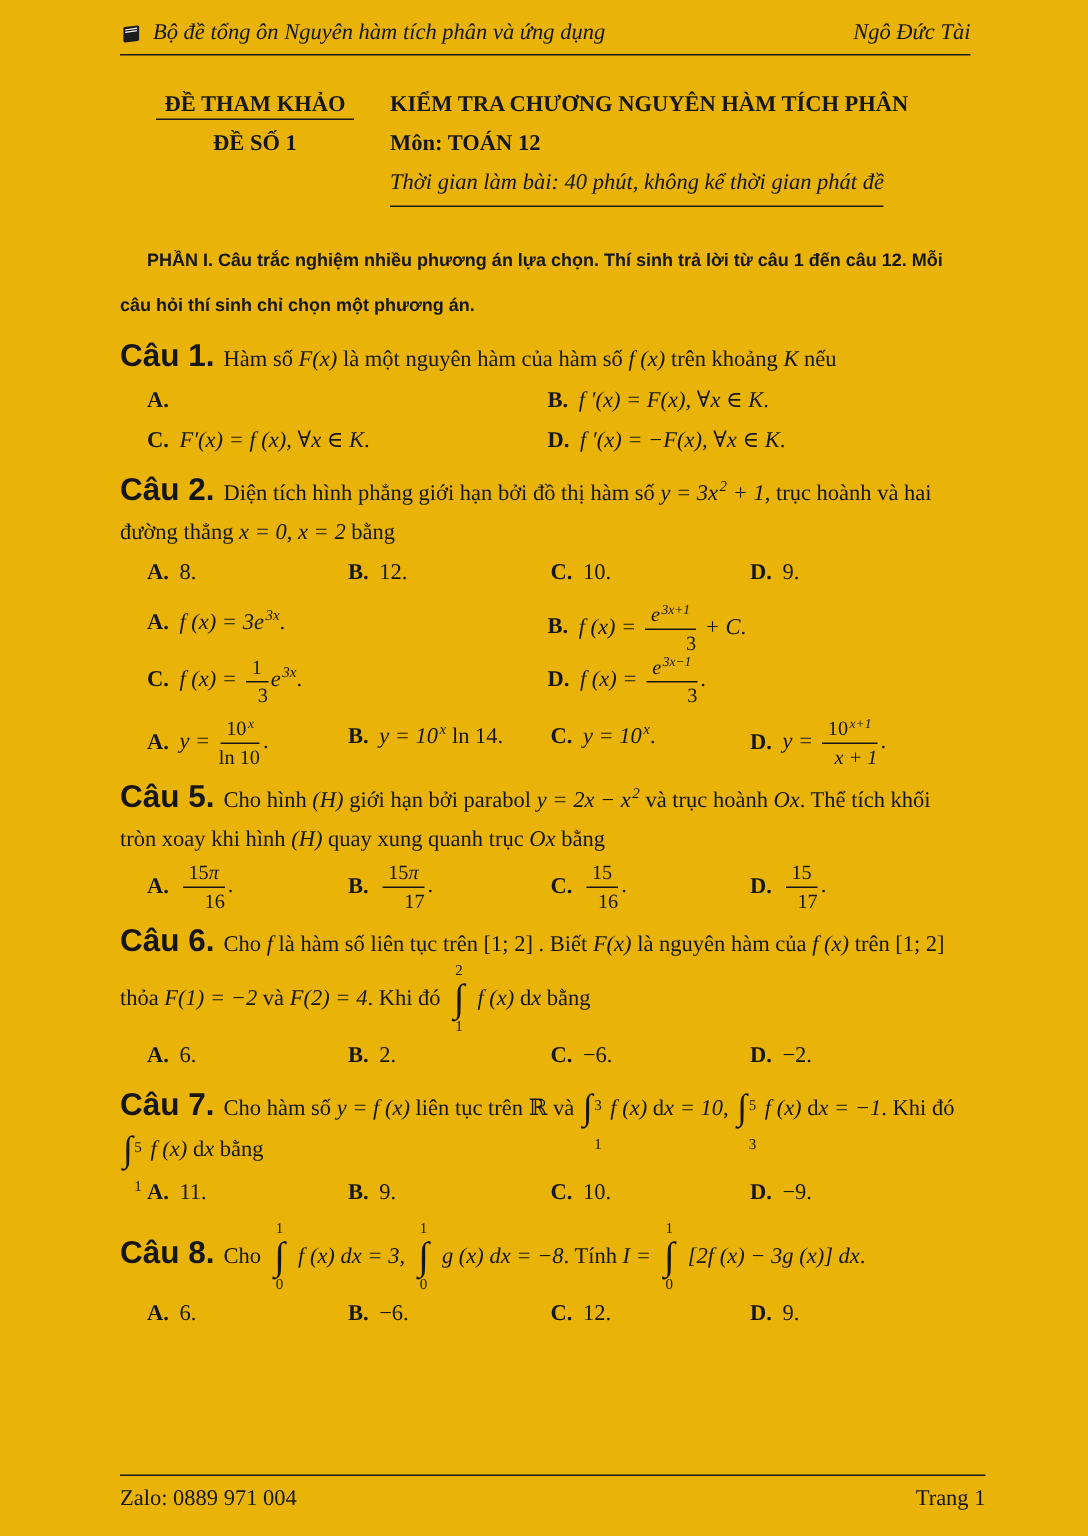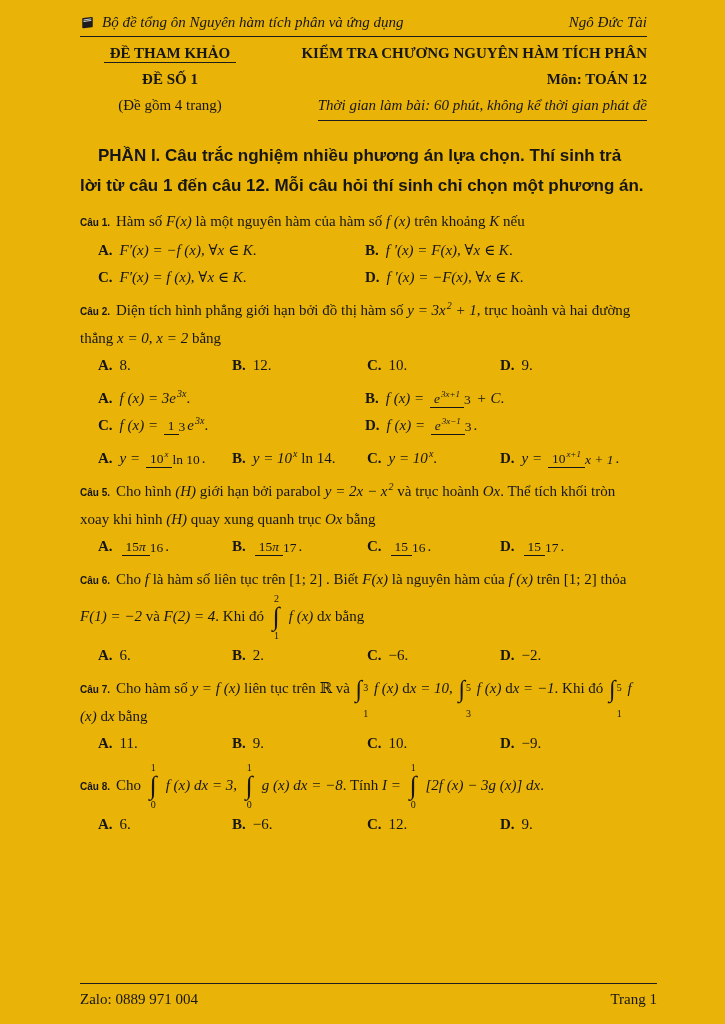--- a/index.html
+++ b/index.html
@@ -17,50 +17,50 @@
   
   .hdr{
     display:flex;justify-content:space-between;align-items:flex-end;
     font-style:italic;
     border-bottom:1.6px solid #1d1d1d;
     padding-bottom:5px;
   }
   .hdr-left{display:flex;align-items:center;gap:7px;}
   .book{width:15px;height:14px;display:inline-block;}
   
-  .tblock{display:flex;margin-top:3px;}
+  .tblock{display:flex;margin-top:20px;}
   .tb-left{width:180px;text-align:center;line-height:26px;}
-  .tb-right{flex:1;text-align:right;line-height:26px;}
+  .tb-right{flex:1;text-align:left;line-height:26px;}
   .b{font-weight:bold;}
   .u{border-bottom:1.2px solid #1d1d1d;padding:0 6px 1px;}
   .dur{font-style:italic;display:inline-block;border-bottom:1.2px solid #1d1d1d;padding-bottom:2px;}
   
   .part1{
     margin:20px 0 4px 0;
     font-family:"Liberation Sans","DejaVu Sans",sans-serif;
-    font-weight:bold;font-size:17px;
+    font-weight:bold;font-size:12px;
     line-height:30px;text-indent:18px;
   }
   
   .question{margin-top:7px;}
   .stem{margin:0;line-height:26px;}
   .qlabel{
     font-family:"Liberation Sans","DejaVu Sans",sans-serif;
-    font-weight:bold;font-size:10px;margin-right:6px;
+    font-weight:bold;font-size:21px;margin-right:6px;
   }
   .mi{font-style:italic;}
   sup{font-size:10px;line-height:0;margin-left:1px;}
   .options{display:grid;padding-left:18px;margin-top:1px;row-gap:1px;}
   .cols4{grid-template-columns:134px 135px 133px 1fr;}
   .cols2{grid-template-columns:267px 1fr;}
   .option{display:flex;align-items:baseline;line-height:26px;}
   .okey{font-weight:bold;margin-right:7px;}
   
   .frac{
-    display:inline-flex;flex-direction:row;align-items:flex-start;
+    display:inline-flex;flex-direction:column;align-items:flex-end;
     vertical-align:middle;margin:0 2px;
     font-size:13.5px;line-height:1.15;
   }
   .frac .num{padding:0 4px 1px;border-bottom:1px solid #161616;}
   .frac .den{padding-top:1px;}
   .frac sup{font-size:9px;}
   
   .intd{
     display:inline-flex;flex-direction:column;align-items:center;
     vertical-align:middle;margin:0 5px;line-height:1;
@@ -96,38 +96,36 @@
       </span>
       <span>Bộ đề tổng ôn Nguyên hàm tích phân và ứng dụng</span>
     </span>
     <span>Ngô Đức Tài</span>
   </div>
 
   <div class="tblock">
     <div class="tb-left">
       <div class="b"><span class="u">ĐỀ THAM KHẢO</span></div>
       <div class="b">ĐỀ SỐ 1</div>
-      <div>(Đề gồm 4 trang)</div>
     </div>
     <div class="tb-right">
       <div class="b">KIỂM TRA CHƯƠNG NGUYÊN HÀM TÍCH PHÂN</div>
       <div class="b">Môn: TOÁN 12</div>
-      <div><span class="dur">Thời gian làm bài: 60 phút, không kể thời gian phát đề</span></div>
+      <div><span class="dur">Thời gian làm bài: 40 phút, không kể thời gian phát đề</span></div>
     </div>
   </div>
 
   <p class="part1"><span>PHẦN I.</span><span> Câu trắc nghiệm nhiều phương án lựa chọn. Thí sinh trả lời từ câu 1 đến câu 12. Mỗi câu hỏi thí sinh chỉ chọn một phương án.</span></p>
 
   <div>
       <div class="question">
         <p class="stem"><span class="qlabel">Câu 1.</span><span class="rm">Hàm số </span><span class="mi">F(x)</span><span class="rm"> là một nguyên hàm của hàm số </span><span class="mi">f (x)</span><span class="rm"> trên khoảng </span><span class="mi">K</span><span class="rm"> nếu</span></p>
         <div class="options cols2">
           <div class="option">
             <span class="okey">A.</span>
-            <span class="obody"><span class="mi">F′(x) = −f (x), ∀x ∈ K</span><span class="rm">.</span></span>
           </div>
           <div class="option">
             <span class="okey">B.</span>
             <span class="obody"><span class="mi">f ′(x) = F(x), ∀x ∈ K</span><span class="rm">.</span></span>
           </div>
           <div class="option">
             <span class="okey">C.</span>
             <span class="obody"><span class="mi">F′(x) = f (x), ∀x ∈ K</span><span class="rm">.</span></span>
           </div>
           <div class="option">

